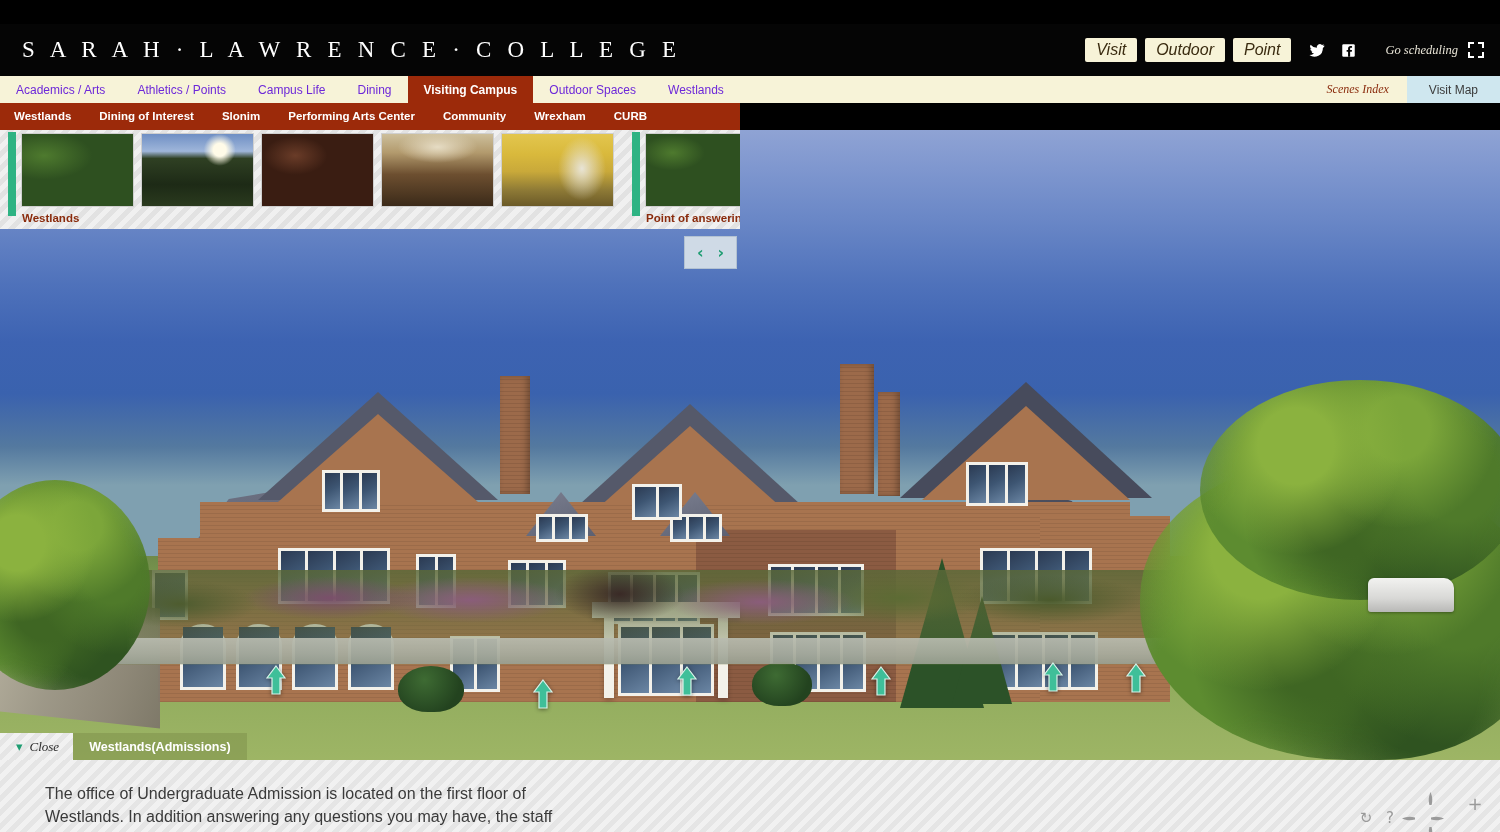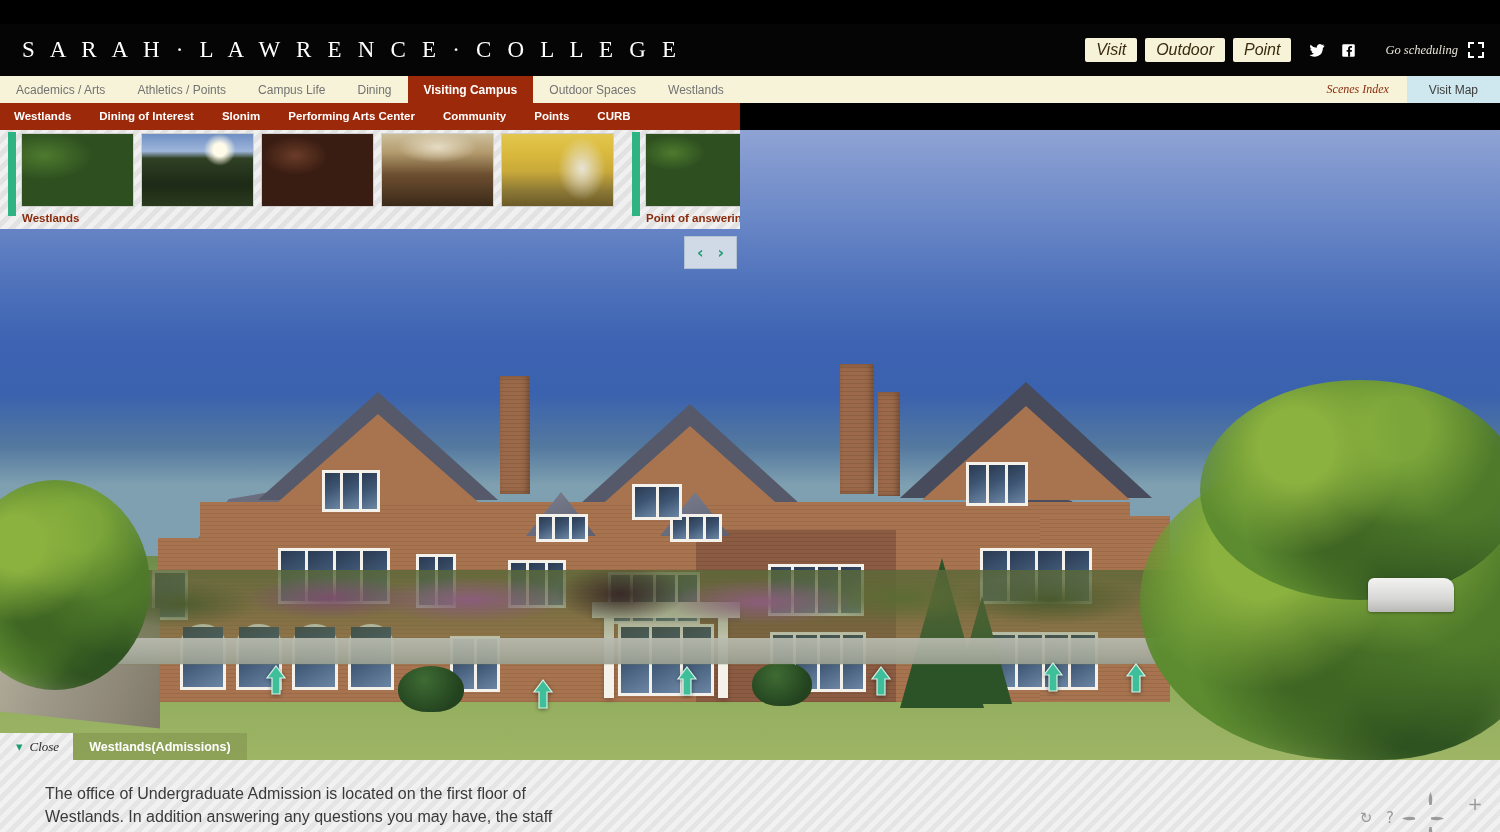--- a/index.html
+++ b/index.html
@@ -76,21 +76,21 @@
   
   .primnav {
     position: absolute; left: 0; top: 52px; width: 1500px; height: 27px;
     background: #f7f3d8;
     display: flex; align-items: stretch;
   }
   .primnav .tab {
     display: flex; align-items: center;
     padding: 0 16px;
     font-size: 12px;
-    color: #737373;
+    color: #6d28d9;
     white-space: nowrap;
     cursor: pointer;
     line-height: 1;
   }
   .primnav .tab.active {
     background: #9c2a0a;
     color: #ffffff;
     font-weight: bold;
   }
   .primnav .spacer { flex: 1 1 auto; }
@@ -444,21 +444,21 @@
     <div class="right-item">Scenes Index</div>
     <div class="right-item map">Visit Map</div>
   </div>
 
   <div class="secnav">
     <div class="sitem">Westlands</div>
     <div class="sitem">Dining of Interest</div>
     <div class="sitem">Slonim</div>
     <div class="sitem">Performing Arts Center</div>
     <div class="sitem">Community</div>
-    <div class="sitem">Points</div>
+    <div class="sitem">Wrexham</div>
     <div class="sitem">CURB</div>
   </div>
 
   <div class="pano">
     <div class="sky"></div>
     <div class="ground"></div>
 
     <div class="mansion">
 
       <div class="roof" style="left:30px; top:198px; width:980px; height:96px;

